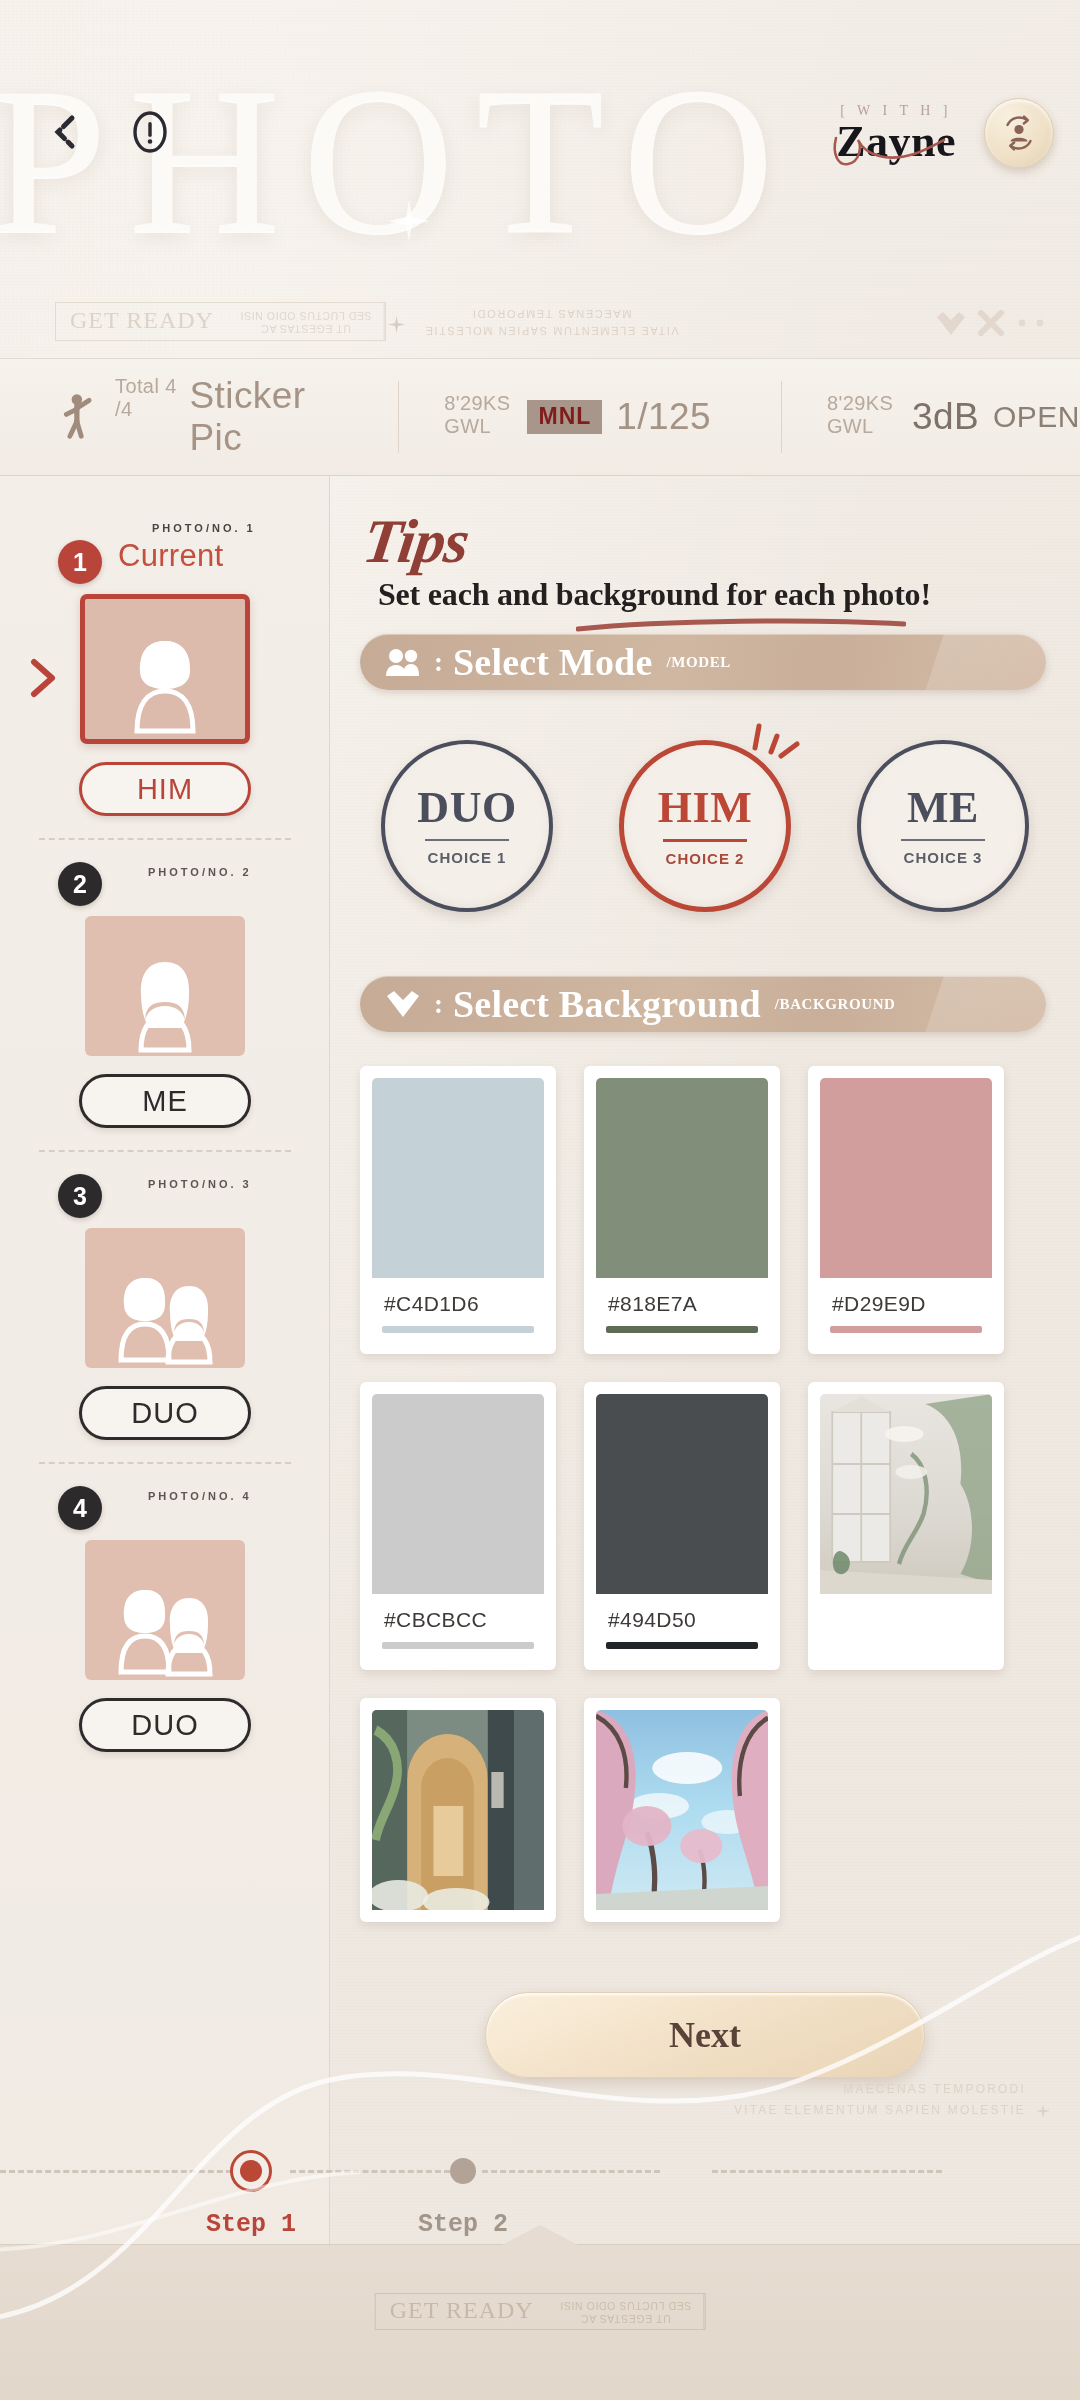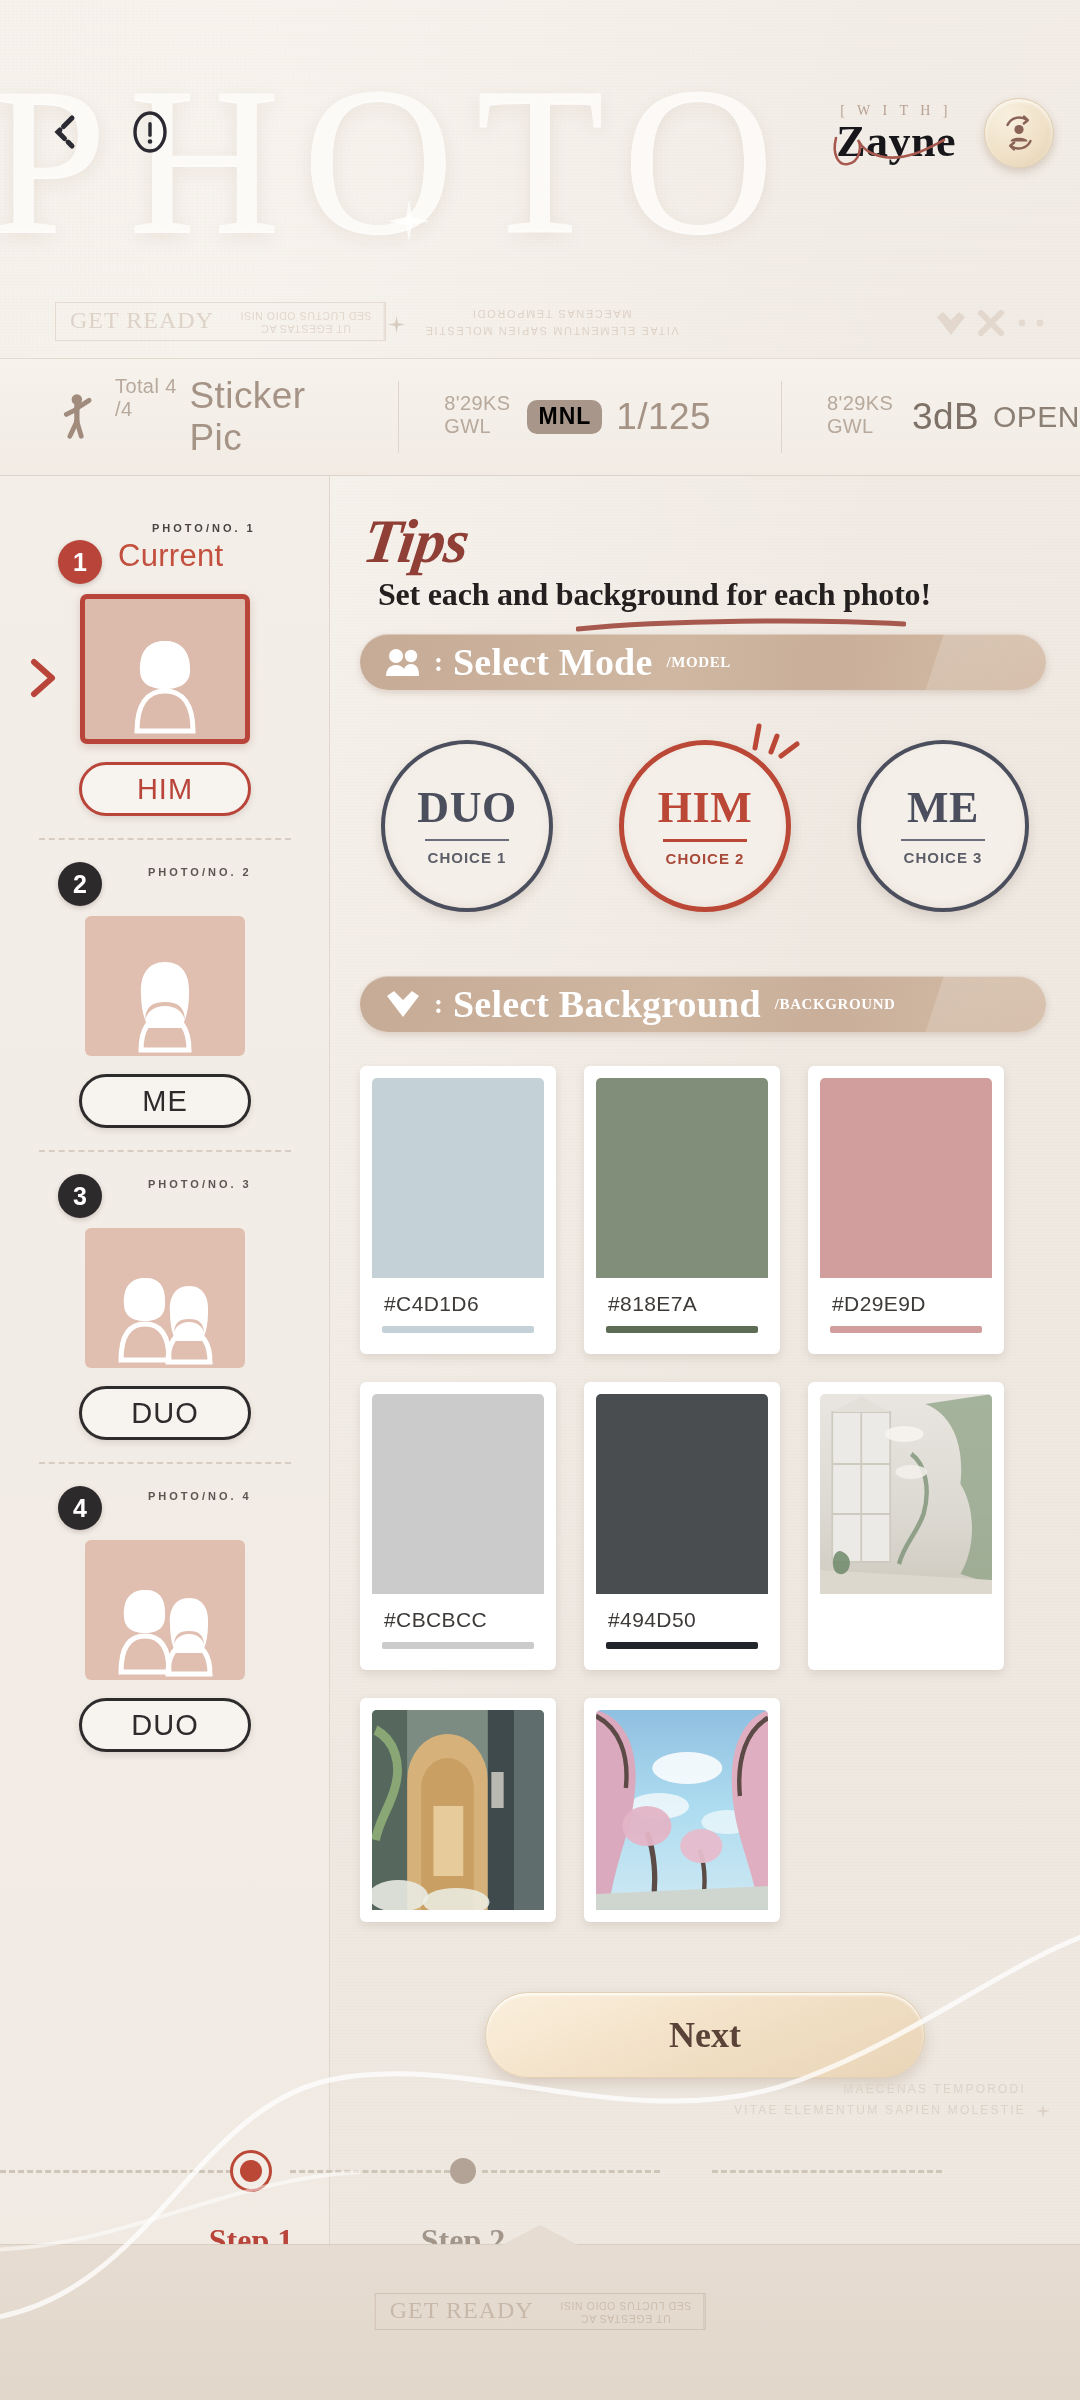--- a/index.html
+++ b/index.html
@@ -105,22 +105,22 @@
     content: ""; position: absolute; left: 0; top: 22px; bottom: 22px; width: 1px; background: #ded4c9;
   }
   .stat-1 { padding-left: 62px; padding-right: 52px; }
   .stat-2 { padding-left: 46px; padding-right: 70px; }
   .stat-3 { padding-left: 46px; }
   .run-icon { width: 40px; height: 56px; margin-right: 18px; }
   .stat-col { display: flex; justify-content: center; }
   .stat-sub { font-size: 20px; color: #b7a99c; letter-spacing: .4px; margin-bottom: 4px; }
   .stat-main { font-size: 37px; color: #a59386; font-weight: 400; letter-spacing: .4px; display: flex; align-items: center; gap: 14px; }
   .chip-mnl {
-    background: #a9968a; color: #000000; font-size: 23px; font-weight: 700;
-    padding: 3px 11px 4px; border-radius: 10px; letter-spacing: 1px;
+    background: #a9968a; color: #7f1d1d; font-size: 23px; font-weight: 700;
+    padding: 3px 11px 4px; border-radius: 0; letter-spacing: 1px;
   }
   .stat-main.dark { color: #7e7268; }
   .stat-open { font-size: 30px; letter-spacing: .5px; color: #8c7f74; }
 
   
   #sidebar {
     position: absolute; left: 0; top: 476px; width: 330px; height: 1924px;
     background: linear-gradient(180deg, #f3eee8 0%, #f0eae3 100%);
     border-right: 1px solid #e0d6cb;
     padding-top: 62px;
@@ -262,22 +262,22 @@
   .stepper { position: absolute; left: 0; bottom: 168px; width: 750px; height: 96px; }
   .step-line { position: absolute; top: 34px; height: 0; border-top: 3px dashed #cfc4b8; }
   .step-node { position: absolute; top: 14px; }
   .node-ring {
     width: 42px; height: 42px; border-radius: 50%; border: 3px solid #bb4736;
     display: flex; align-items: center; justify-content: center; background: #f3ede7;
   }
   .node-dot { width: 22px; height: 22px; border-radius: 50%; background: #bb4736; }
   .node-plain { width: 26px; height: 26px; border-radius: 50%; background: #b3a396; margin: 8px; }
   .step-label {
-    position: absolute; top: 72px; left: 50%; transform: translateX(-50%);
-    font-family: Liberation Serif, serif; font-weight: 700; font-size: 32px; white-space: nowrap;
+    position: absolute; top: 60px; left: 50%; transform: translateX(-50%);
+    font-family: Liberation Mono, monospace; font-weight: 700; font-size: 25px; white-space: nowrap;
   }
   .step-label.on { color: #b9453a; }
   .step-label.off { color: #a2958a; }
 
   .footer-lorem {
     position: absolute; right: 54px; bottom: 278px;
     text-align: right; font-size: 12px; letter-spacing: 2.2px;
     color: #ddd2c6; line-height: 1.8;
   }
   .footer-diamond { position: absolute; right: 30px; bottom: 282px; width: 14px; height: 14px; }

